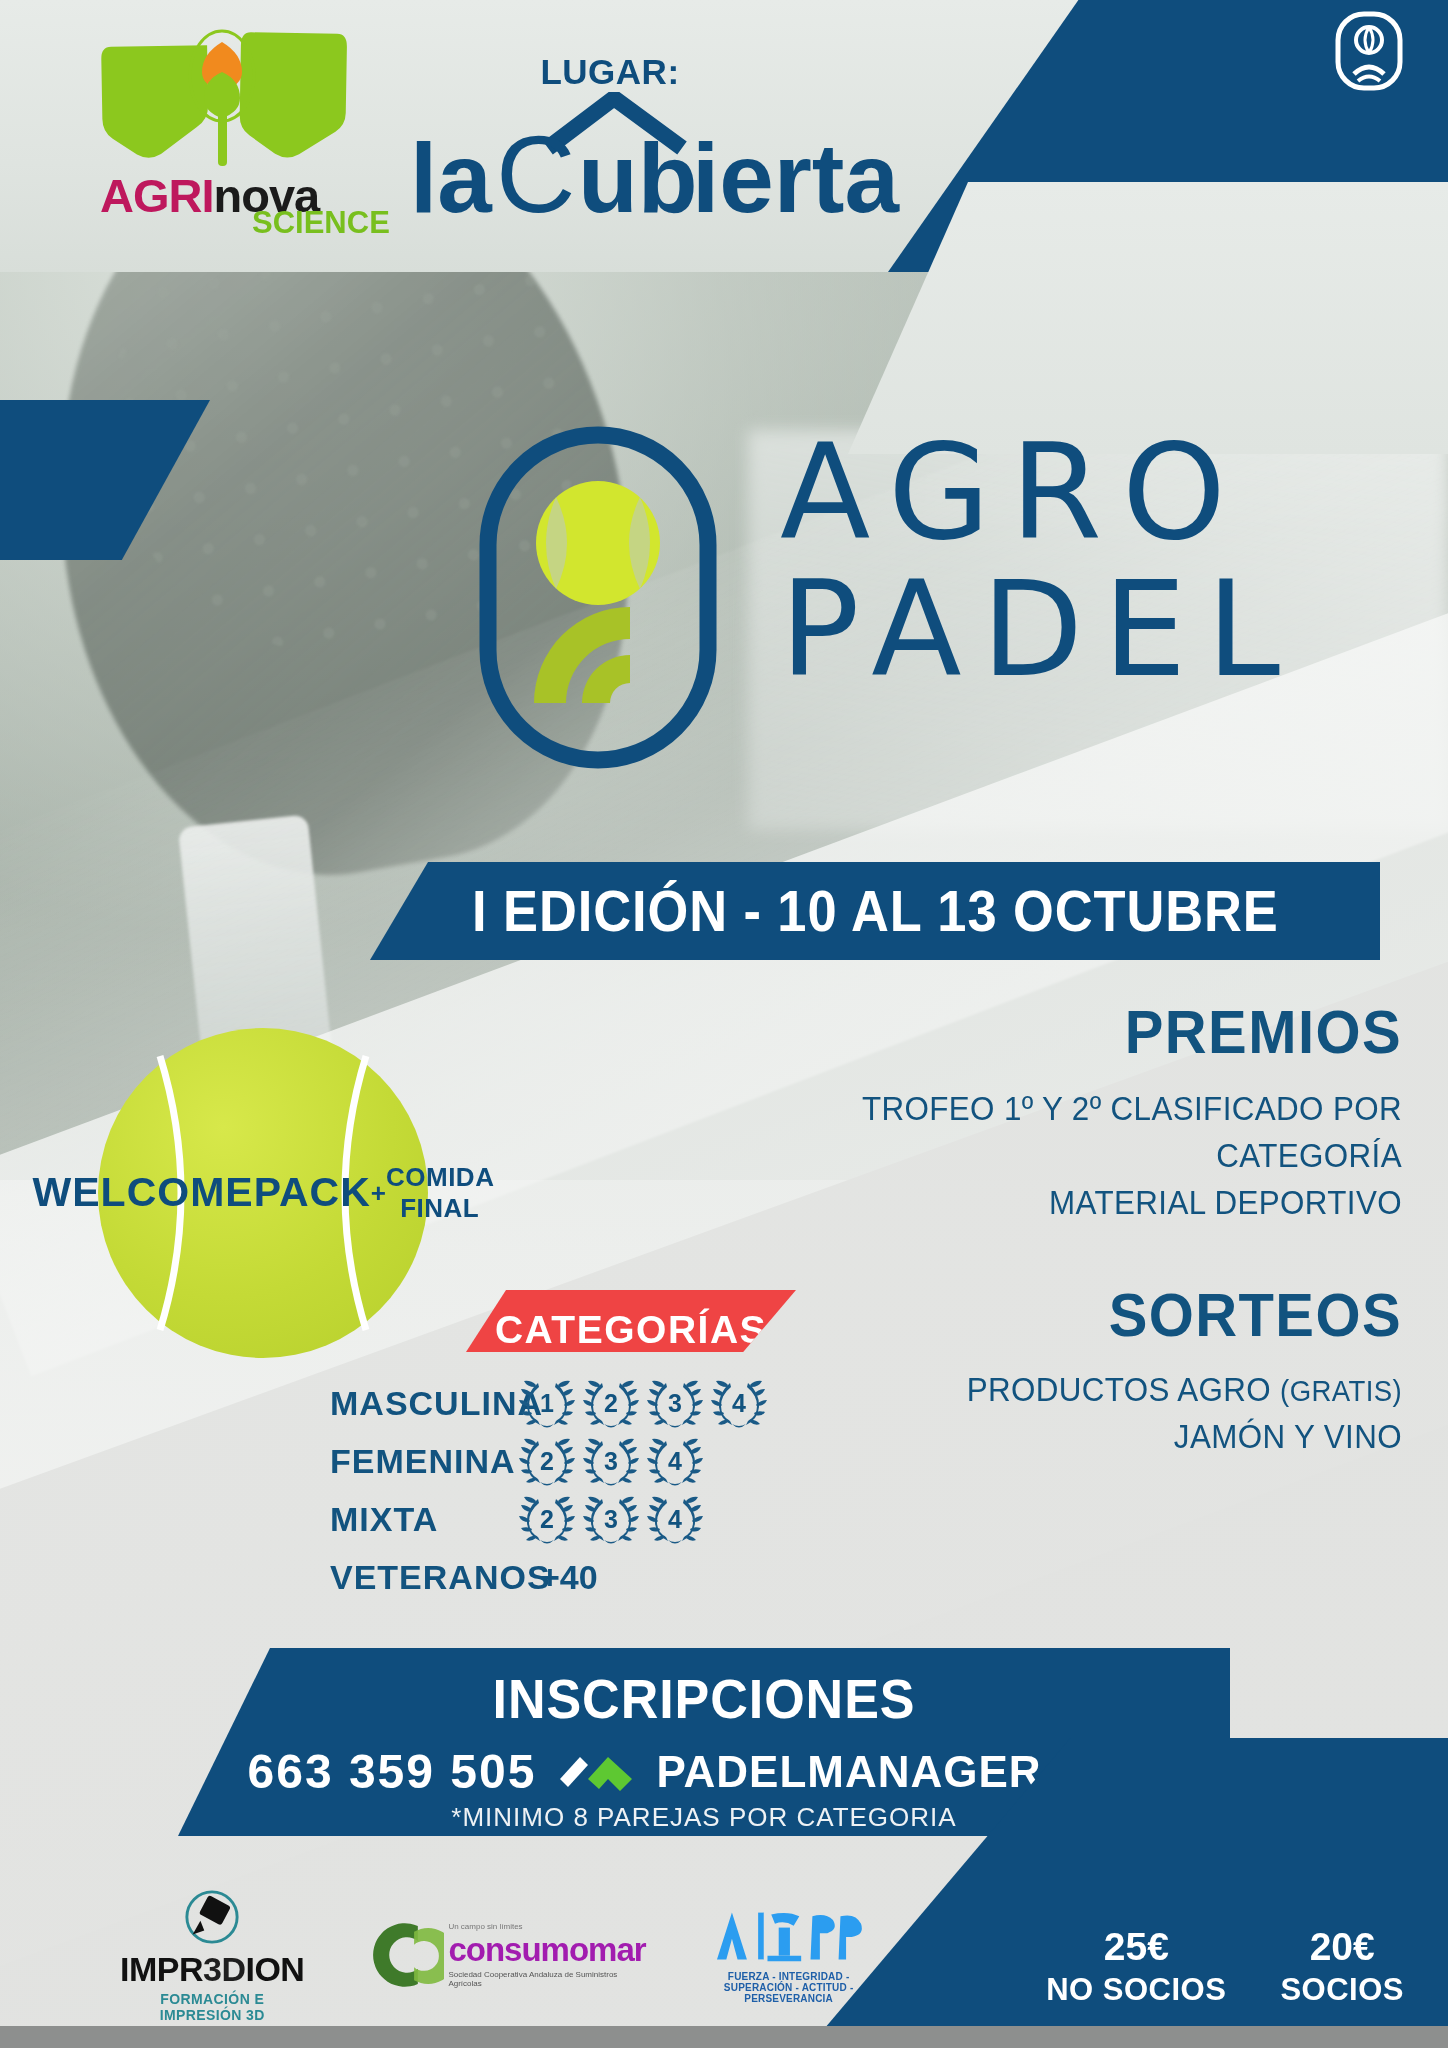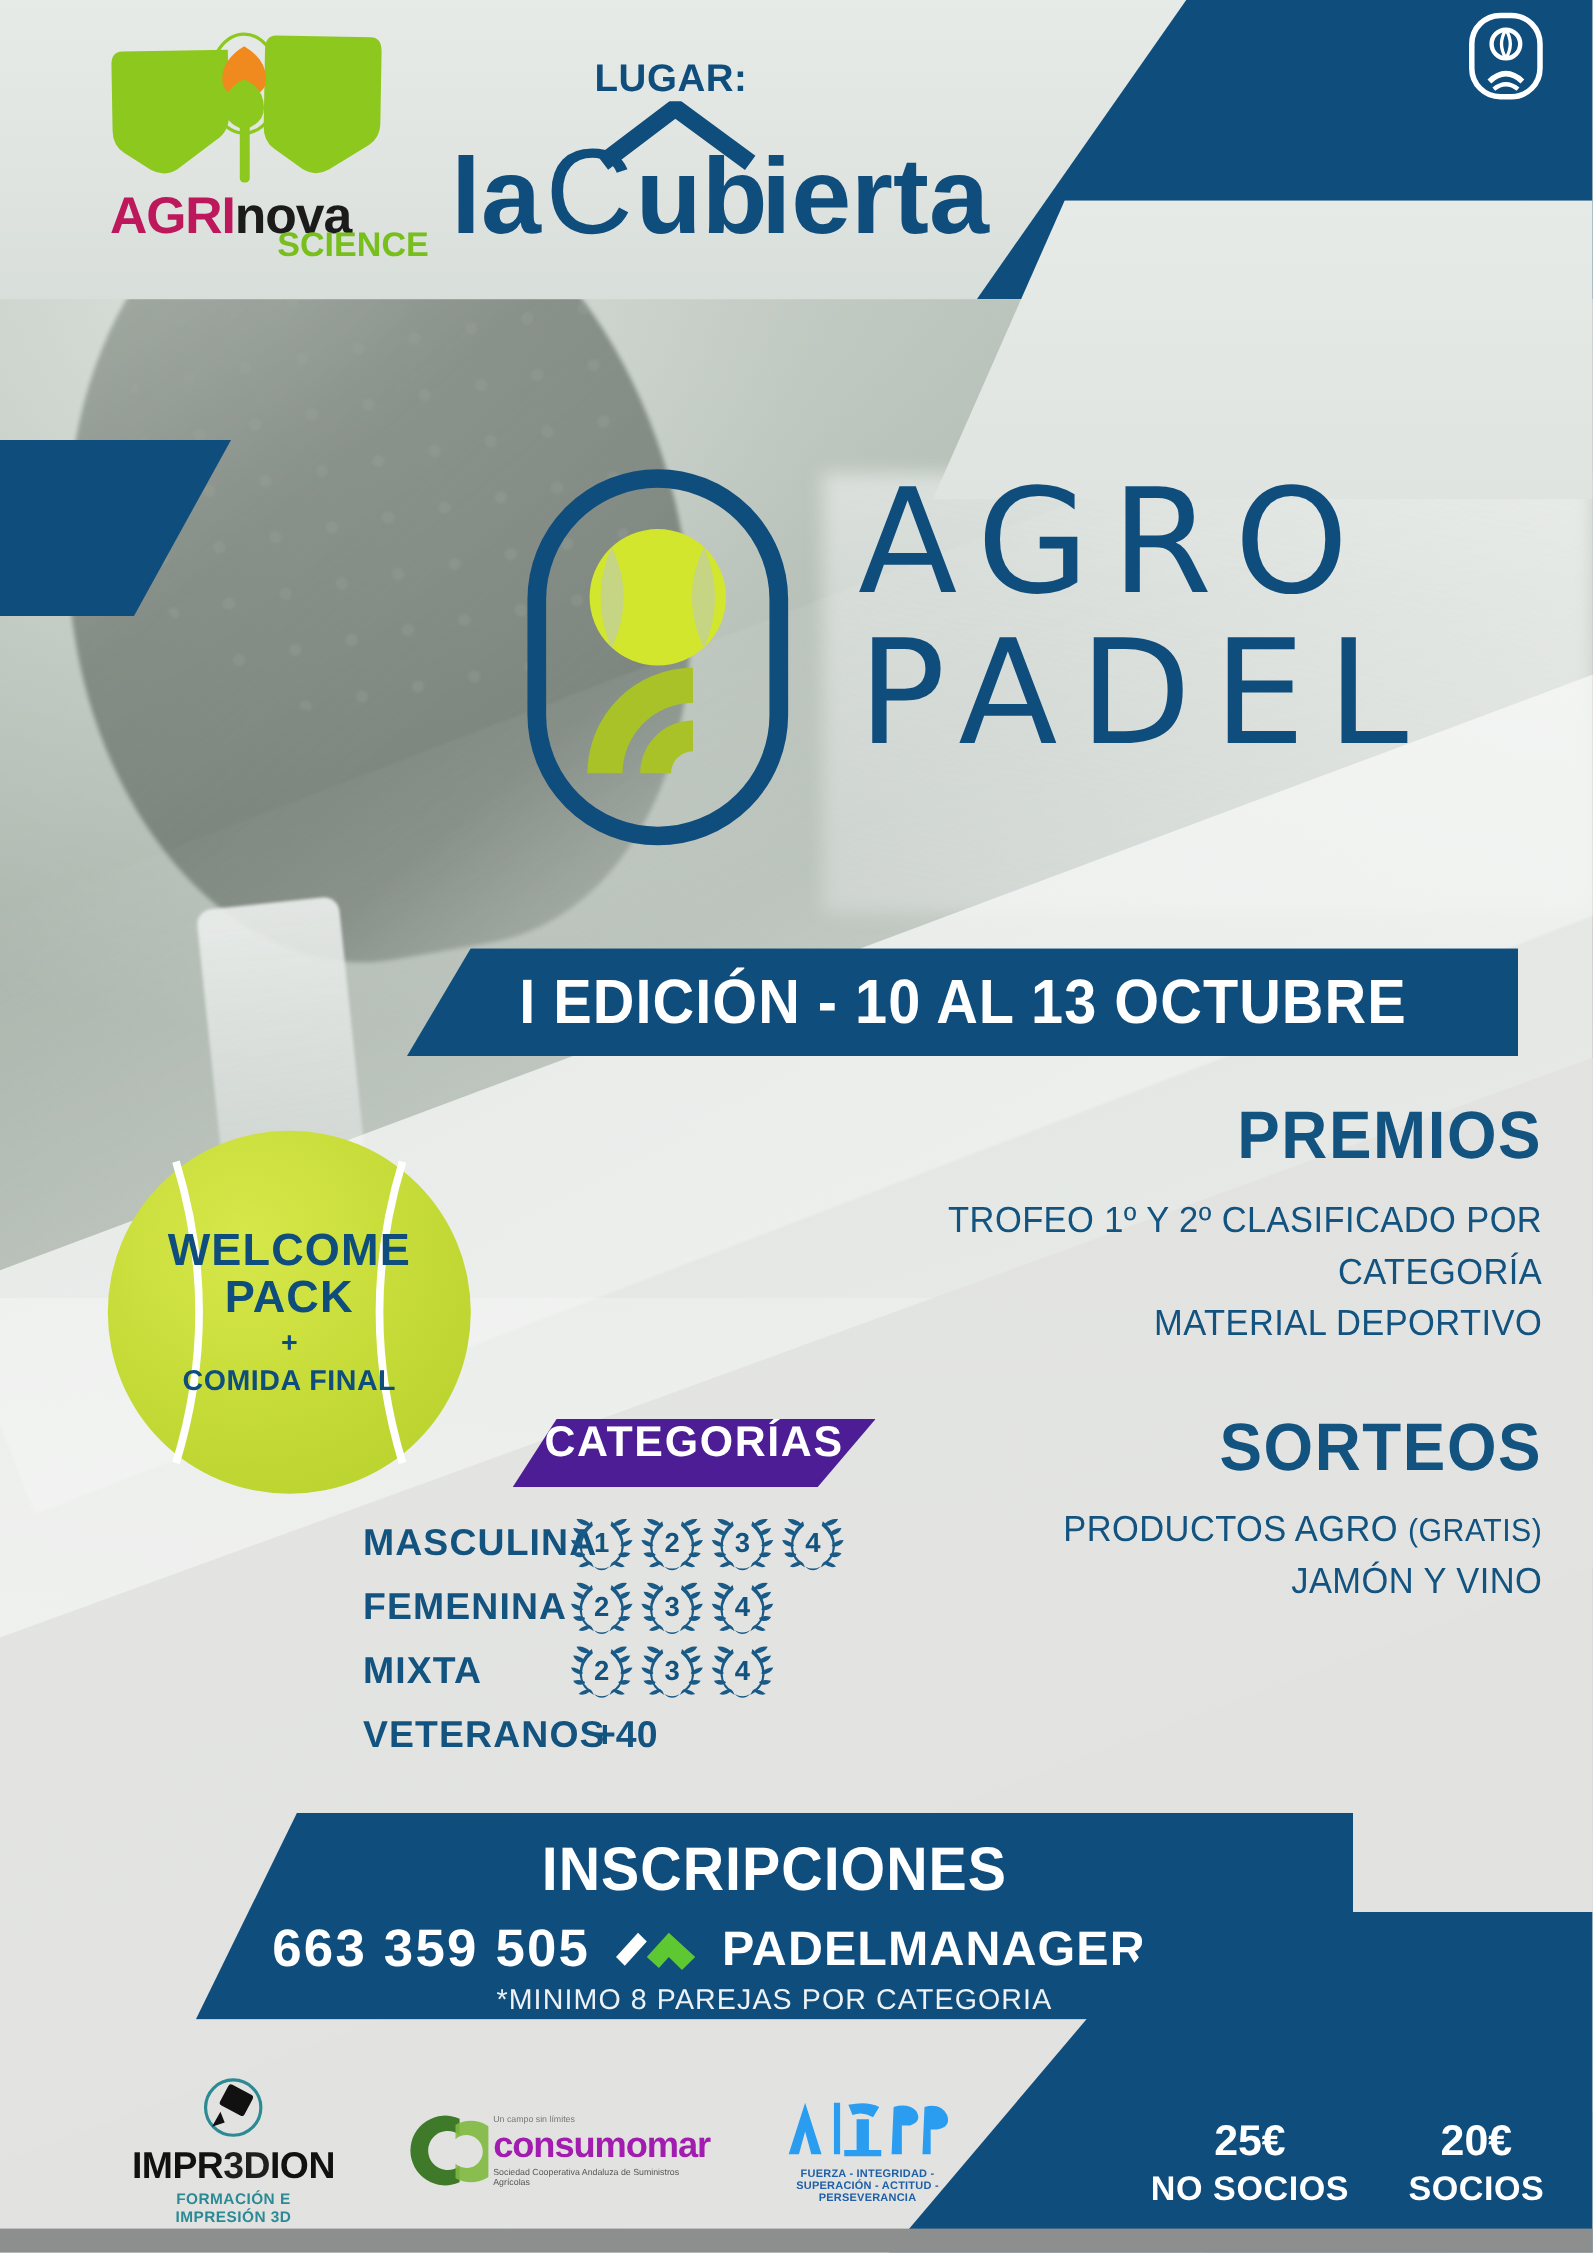--- a/index.html
+++ b/index.html
@@ -95,32 +95,32 @@
   .sec-line{font-size:33px;font-weight:500;letter-spacing:.4px;line-height:1.42;
     font-family:"Liberation Sans Narrow","Liberation Sans",sans-serif;transform:scaleX(.95);transform-origin:right;}
   .sec-gap{height:56px;}
   .small-paren{font-size:29px;}
 
   
   .wball{position:absolute;left:98px;top:1028px;width:330px;height:330px;}
   .wball-circle{position:absolute;inset:0;border-radius:50%;
     background:radial-gradient(circle at 38% 30%,#d7e84a,#c4da36 55%,#b6cf2c 100%);}
   .wball-seam{position:absolute;inset:0;}
-  .wball-text{position:absolute;inset:0;display:flex;flex-direction:column;
+  .wball-text{position:absolute;inset:0;display:flex;flex-direction:row;
     align-items:center;justify-content:center;color:#0f4d7d;text-align:center;}
   .wb1{font-size:41px;font-weight:800;letter-spacing:1px;line-height:1.06;
     font-family:"Liberation Sans Narrow","Liberation Sans",sans-serif;}
   .wb2{font-size:26px;font-weight:800;line-height:1.5;}
   .wb3{font-size:26px;font-weight:800;letter-spacing:.5px;
     font-family:"Liberation Sans Narrow","Liberation Sans",sans-serif;}
 
   
-  .cat-banner{position:absolute;left:466px;top:1290px;width:330px;height:62px;background:#4c1d95;
+  .cat-banner{position:absolute;left:466px;top:1290px;width:330px;height:62px;background:#ef4444;
     clip-path:polygon(40px 0,100% 0,84% 100%,0 100%);
-    display:flex;align-items:flex-start;justify-content:center;}
+    display:flex;align-items:flex-end;justify-content:center;}
   .cat-banner span{color:#fff;font-size:39px;font-weight:700;letter-spacing:1.5px;
     font-family:"Liberation Sans Narrow","Liberation Sans",sans-serif;}
   .cat-list{position:absolute;left:330px;top:1374px;width:560px;color:#12537f;}
   .cat-row{display:flex;align-items:center;height:58px;}
   .cat-name{width:188px;font-size:34px;font-weight:800;letter-spacing:1px;
     font-family:"Liberation Sans Narrow","Liberation Sans",sans-serif;}
   .wreaths{display:flex;gap:6px;align-items:center;}
   .wreath{position:relative;width:58px;height:52px;}
   .wreath .num{position:absolute;inset:0;display:flex;align-items:center;justify-content:center;
     font-size:25px;font-weight:600;color:#12537f;font-family:"Liberation Sans",sans-serif;}

